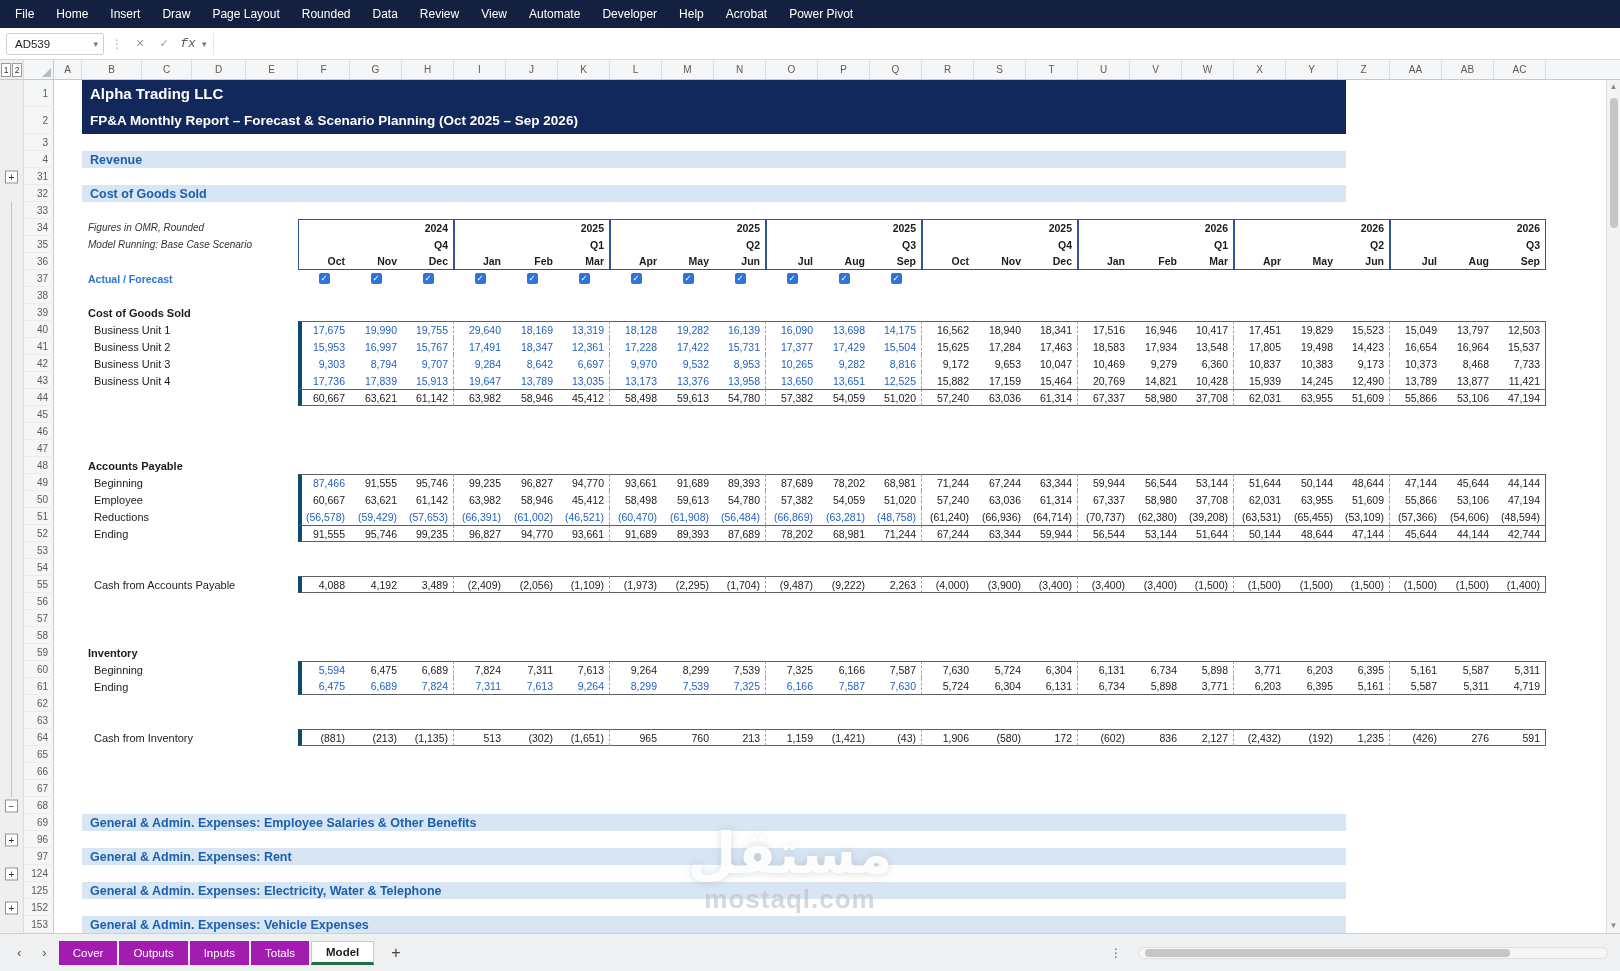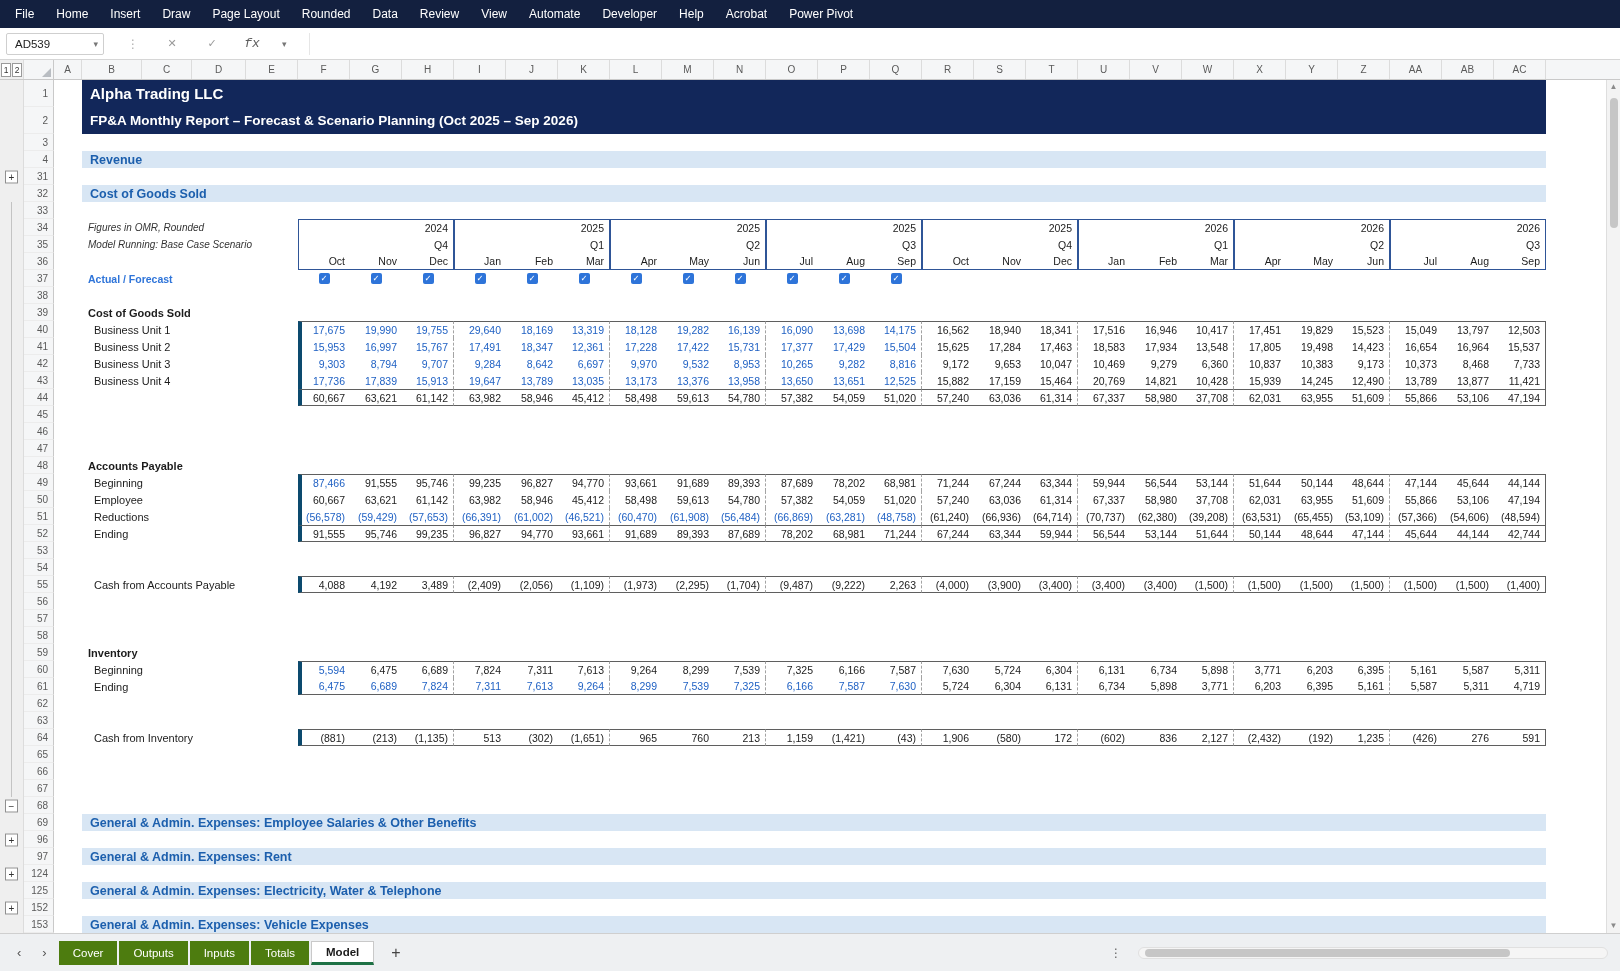--- a/index.html
+++ b/index.html
@@ -4,21 +4,21 @@
 <style>
 *{box-sizing:border-box;margin:0;padding:0}
 html,body{width:1620px;height:971px;overflow:hidden}
 body{font-family:"Liberation Sans","DejaVu Sans",sans-serif;background:#fff;position:relative;font-size:11px}
 
 
 .menubar{height:28px;background:#13203f;display:flex;align-items:stretch;color:#fff;font-size:12px;padding-left:4px;user-select:none}
 .mi{padding:0 11px;display:flex;align-items:center;cursor:pointer;white-space:nowrap}
 
 
-.formulabar{height:32px;display:flex;align-items:center;border-bottom:1px solid #d6d6d6;padding:0 6px;gap:20px;background:#fff}
+.formulabar{height:32px;display:flex;align-items:center;border-bottom:1px solid #d6d6d6;padding:0 6px;gap:4px;background:#fff}
 .namebox{width:98px;height:22px;border:1px solid #cfcfcf;border-radius:2px;display:flex;align-items:center;justify-content:space-between;font-size:11.5px;color:#222;padding:0 5px 0 8px;background:#fff}
 .nb-chev{color:#777;font-size:9px}
 .fb-dots{color:#b0b0b0;font-size:12px;padding:0 3px}
 .fb-btn{width:20px;text-align:center;color:#9a9a9a;font-size:11px}
 .fb-btn.fx{color:#5f5f5f;font-style:italic;font-family:Liberation Mono, monospace;font-size:13px}
 .fb-input{flex:1;height:22px;border-left:1px solid #e6e6e6;margin-left:2px;background:#fff}
 
 
 .headrow{height:20px;display:flex;background:#f5f6f7;border-bottom:1px solid #c9c9c9;font-size:10px;color:#5a5a5a}
 .rail-corner{width:24px;flex:none;display:flex;align-items:center;justify-content:center;gap:1px;background:#efefef;border-right:1px solid #dcdcdc}
@@ -37,26 +37,26 @@
 .rail{width:24px;flex:none;background:#efefef;border-right:1px solid #dcdcdc;position:relative}
 .obtn{position:absolute;left:5px;top:50%;transform:translateY(-50%);width:13px;height:13px;border:1px solid #8f8f8f;background:#fff;font-size:10px;line-height:11px;text-align:center;color:#333;cursor:pointer}
 .oline{position:absolute;left:11px;top:0;bottom:0;width:1px;background:#c3c3c3}
 .rn{width:30px;flex:none;background:#f5f6f7;border-right:1px solid #c9c9c9;border-bottom:1px solid #ececec;font-size:10px;color:#5a5a5a;display:flex;align-items:center;justify-content:flex-end;padding-right:5px;cursor:pointer}
 .cells{display:flex;flex:1;min-width:0}
 .cA{width:28px;flex:none}
 .lbl{width:216px;flex:none;font-size:11px;color:#1c1c1c;display:flex;align-items:center;padding-left:12px;white-space:nowrap;overflow:hidden}
 .lbl.bold{font-weight:bold;padding-left:6px}
 .lbl.note{font-style:italic;font-size:10px;color:#333;padding-left:6px}
 .lbl.af{color:#2e74d9;font-weight:bold;font-size:10.5px;padding-left:6px}
-.band{width:1464px;flex:none;display:flex;align-items:center;padding-left:8px;white-space:nowrap;overflow:hidden}
+.band{width:1264px;flex:none;display:flex;align-items:center;padding-left:8px;white-space:nowrap;overflow:hidden}
 .band.title1{background:#12275a;color:#fff;font-weight:bold;font-size:15px}
 .band.title2{background:#12275a;color:#fff;font-weight:bold;font-size:13.5px}
 .band.section{background:#d8e6f4;color:#1c5fad;font-weight:bold;font-size:12.5px}
 .c{width:52px;flex:none;font-size:10.5px;color:#1c1c1c;display:flex;align-items:center;justify-content:flex-end;padding-right:5px;white-space:nowrap;overflow:hidden}
-.c.bold{font-weight:normal}
+.c.bold{font-weight:bold}
 .c.blue{color:#2162c4}
 .c.center{justify-content:center;padding-right:0}
 .hbl{border-left:1px solid #2f5597}
 .hbr{border-right:1px solid #2f5597}
 .hbt{border-top:1px solid #2f5597}
 .hbb{border-bottom:1px solid #2f5597}
 .dbl{border-left:4px solid #0c4a6e}
 .dbr{border-right:1px solid #5f5f5f}
 .ddash{border-right:1px dashed #a3a3a3}
 .dbt{border-top:1px solid #5f5f5f}
@@ -70,21 +70,21 @@
 .vs-thumb{position:absolute;top:18px;left:3px;width:8px;height:130px;background:#c6c6c6;border-radius:4px}
 
 
 .watermark{position:absolute;left:600px;top:745px;width:380px;text-align:center;pointer-events:none;z-index:5}
 .wm1{display:block;font-size:56px;font-weight:bold;line-height:1.05;color:rgba(255,255,255,0.92);text-shadow:0 0 8px rgba(120,130,140,0.30)}
 .wm2{display:block;font-size:26px;font-weight:bold;letter-spacing:1px;color:rgba(185,190,196,0.60)}
 
 
 .tabbar{height:38px;background:#eef0f2;border-top:1px solid #cfcfcf;display:flex;align-items:center;padding:0 8px;gap:3px;position:relative}
 .tb-nav{color:#555;font-size:13px;padding:0 9px;cursor:pointer}
-.tab{height:24px;display:flex;align-items:center;padding:0 14px;background:#4d7c0f;color:#fff;font-size:11.5px;margin-right:2px;cursor:pointer;white-space:nowrap}
+.tab{height:24px;display:flex;align-items:center;padding:0 14px;background:#a21caf;color:#fff;font-size:11.5px;margin-right:2px;cursor:pointer;white-space:nowrap}
 .tab.active{background:#fff;color:#1a1a1a;font-weight:bold;border:1px solid #c9c9c9;border-bottom:3px solid #1e7145}
 .tb-add{color:#444;font-size:16px;padding:0 12px;cursor:pointer}
 .tb-dots{position:absolute;left:1110px;color:#666;font-size:12px;cursor:pointer}
 .hscroll{position:absolute;left:1138px;right:12px;top:50%;transform:translateY(-50%);height:12px;background:#f5f5f5;border:1px solid #e0e0e0;border-radius:6px;display:flex;align-items:center}
 .hs-thumb{height:8px;width:78%;background:#c6c6c6;border-radius:4px;margin-left:6px;cursor:pointer}
 </style>
 </head>
 <body>
 
 <div class="app">
@@ -1117,20 +1117,24 @@
             <div class="cA"></div>
             <div class="band section">General &amp; Admin. Expenses: Vehicle Expenses</div>
           </div>
         </div>
       </div>
     <div class="vscroll">
       <div class="vs-up">▲</div>
       <div class="vs-thumb"></div>
       <div class="vs-down">▼</div>
     </div>
+    <div class="watermark">
+      <span class="wm1">مستقل</span>
+      <span class="wm2">mostaql.com</span>
+    </div>
   </div>
 
   <div class="tabbar">
     <span class="tb-nav">‹</span>
     <span class="tb-nav">›</span>
     <div id="tabs" style="display:flex;align-items:center">
         <div class="tab">Cover</div>
         <div class="tab">Outputs</div>
         <div class="tab">Inputs</div>
         <div class="tab">Totals</div>

